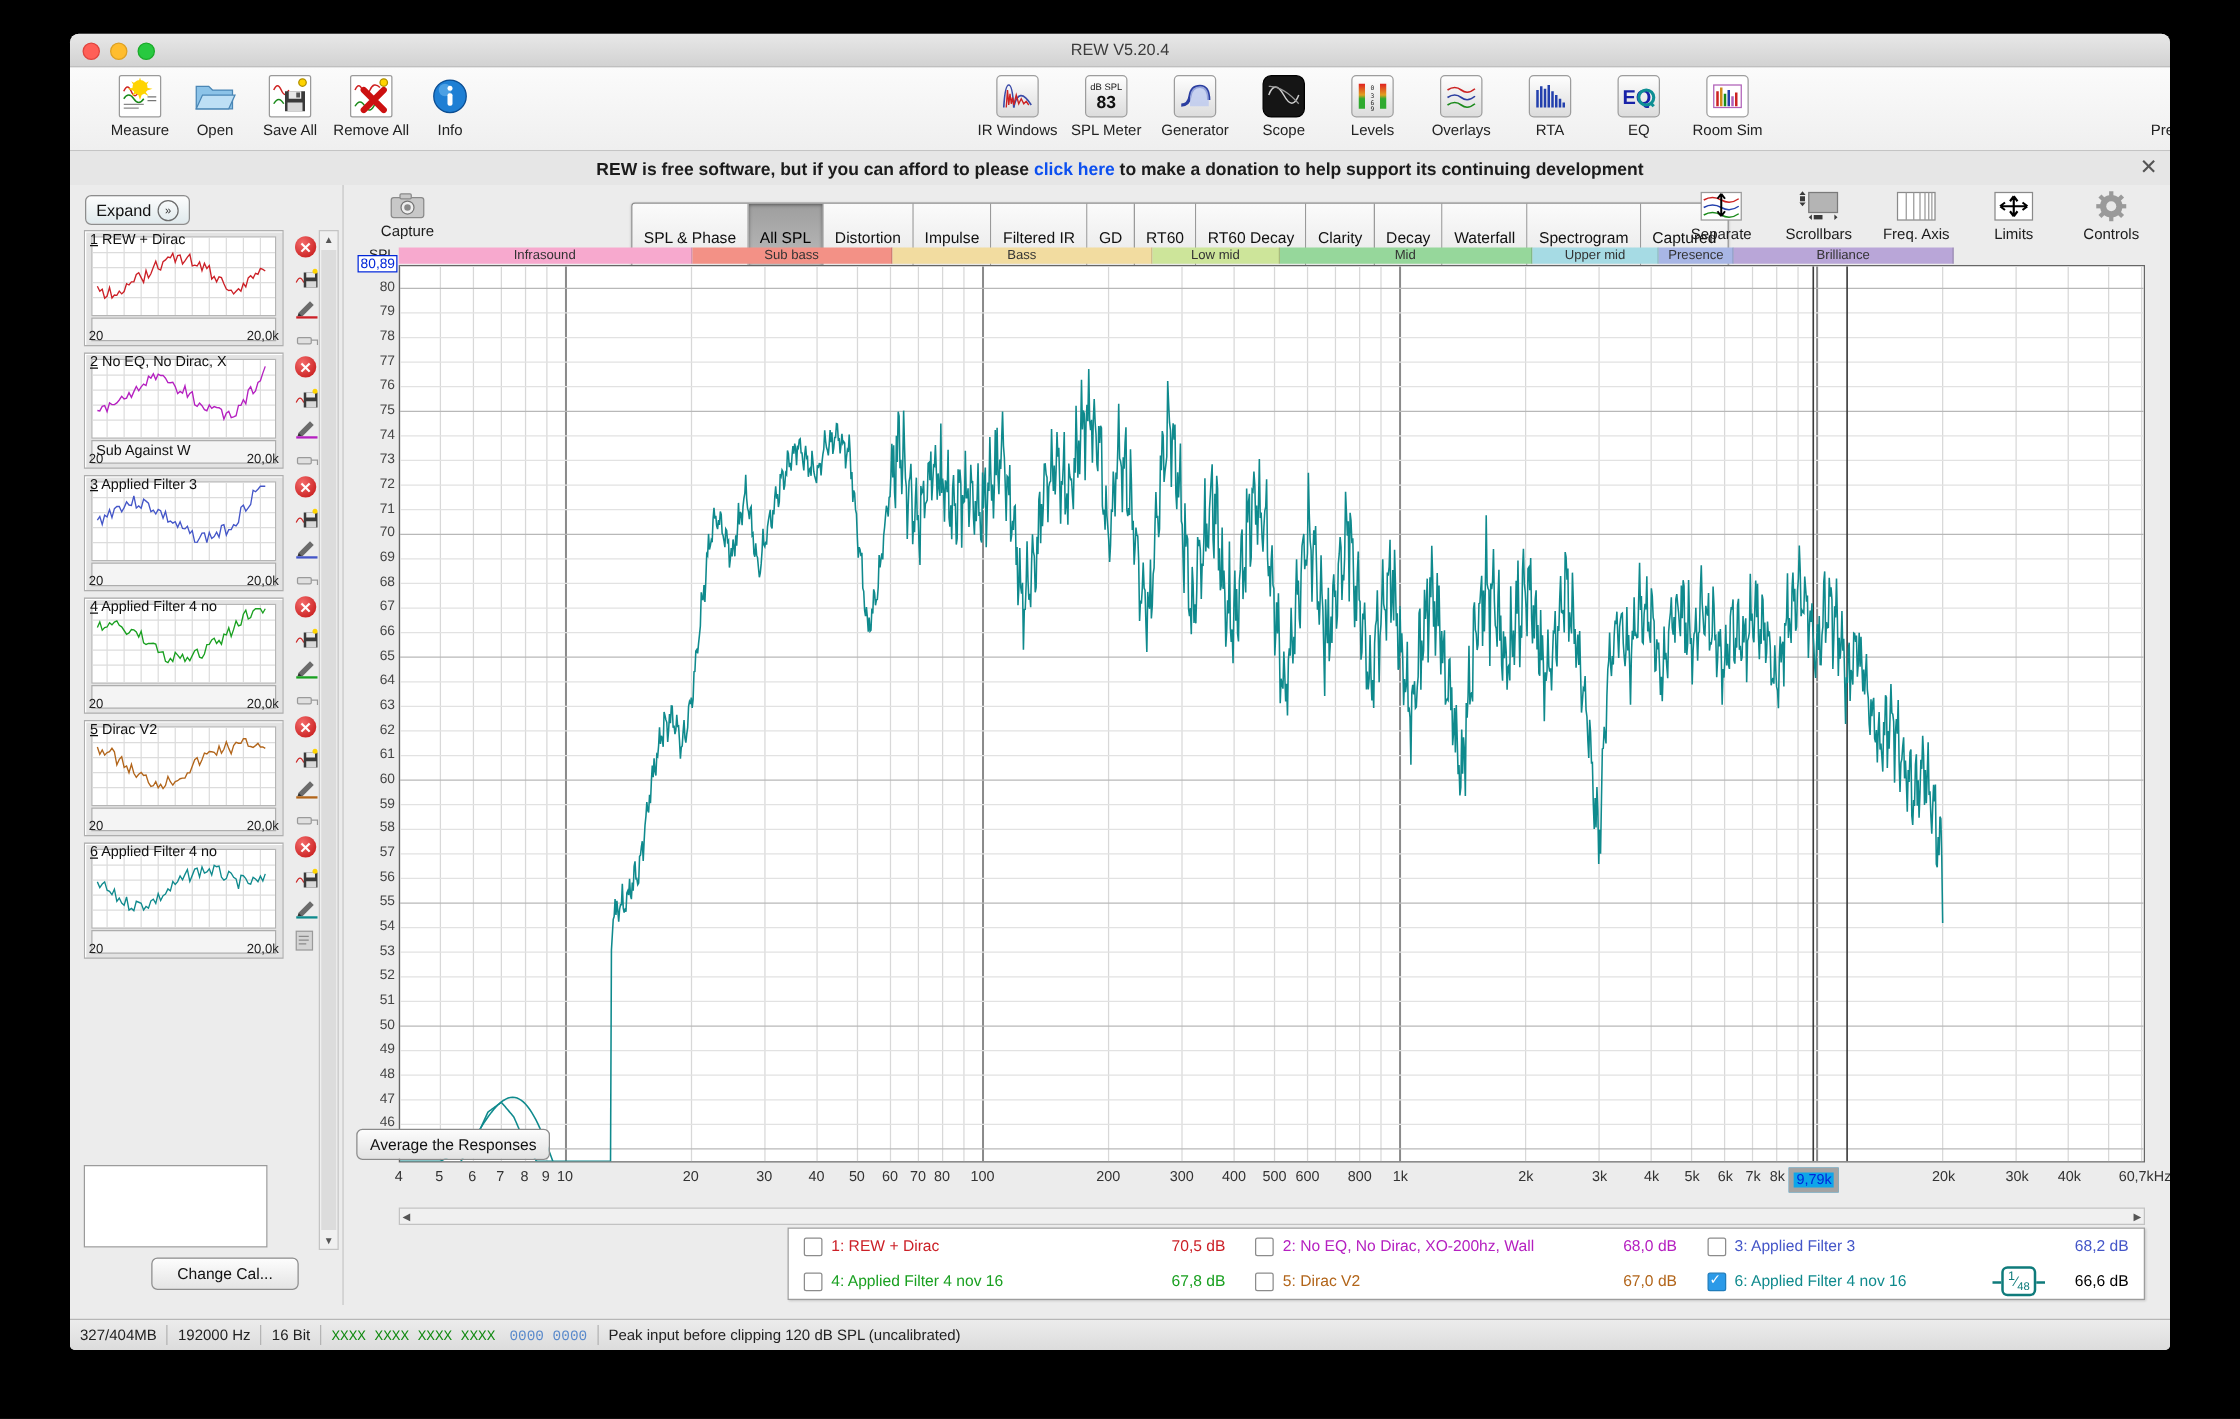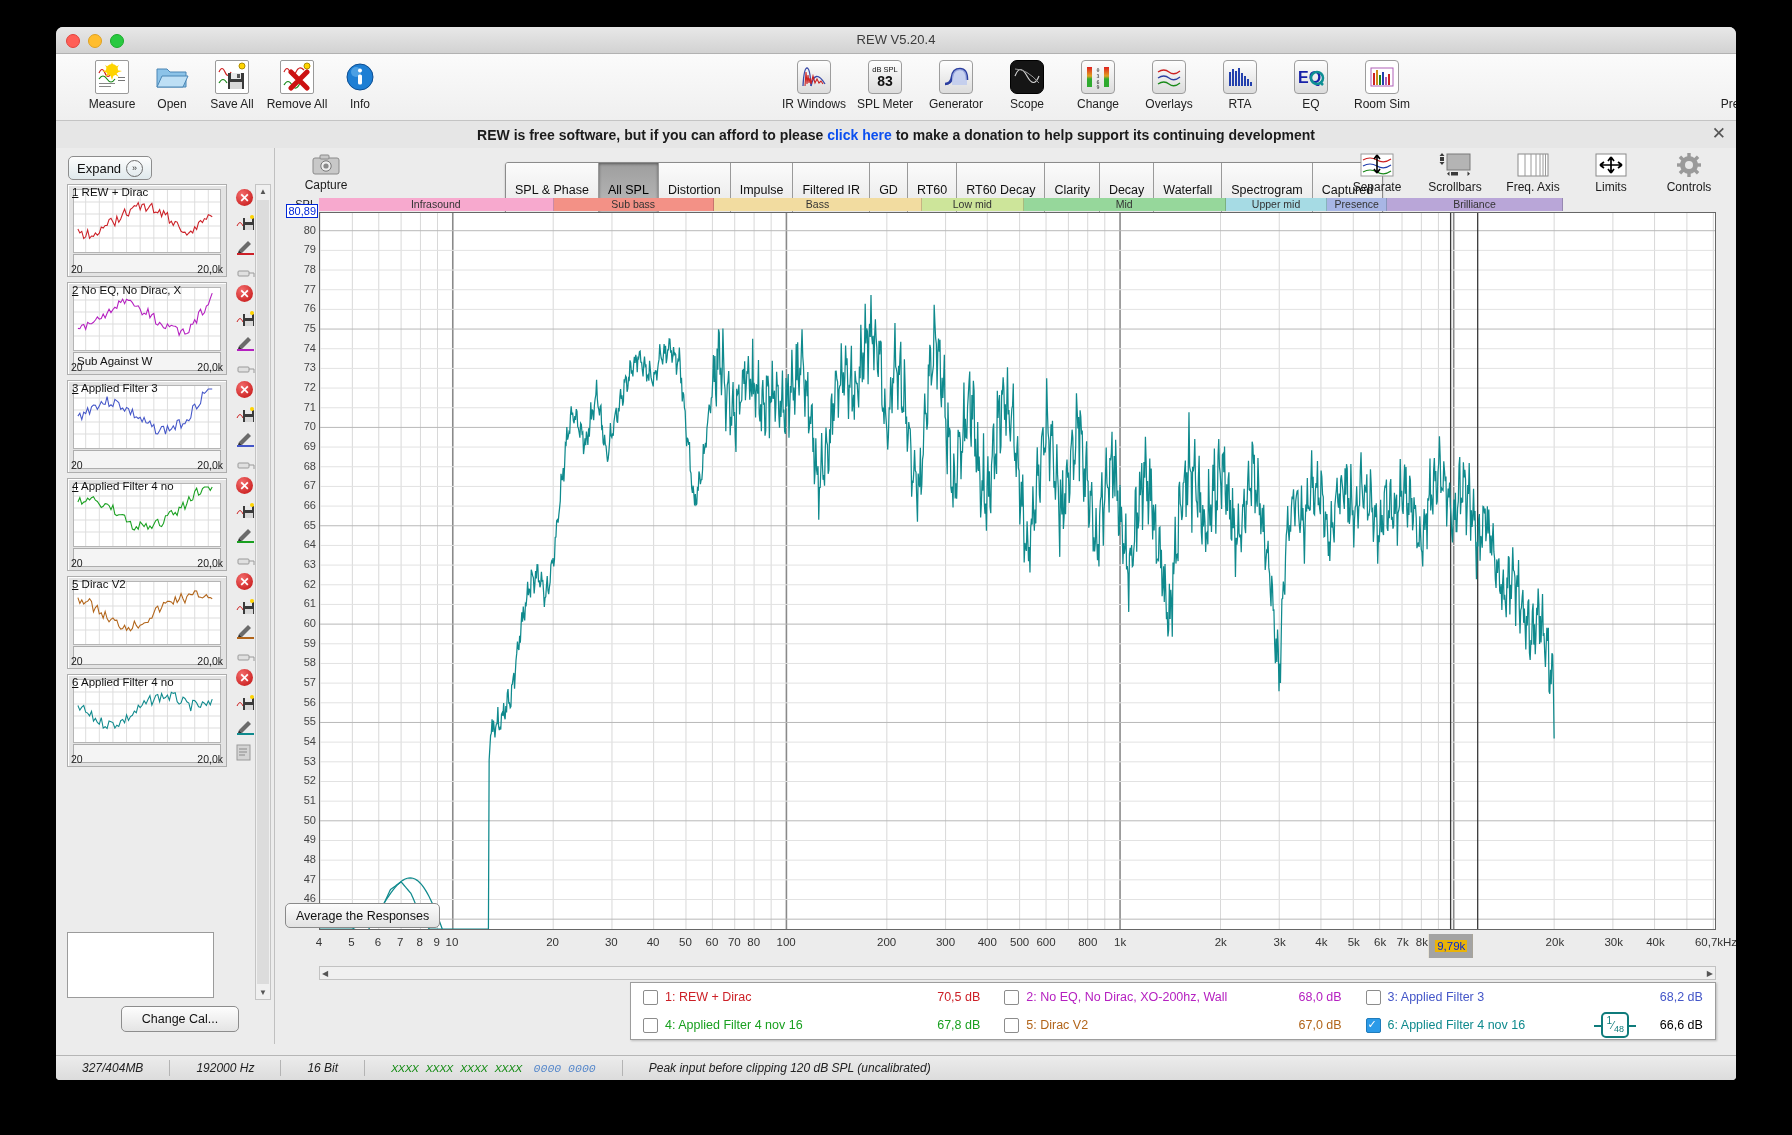--- a/index.html
+++ b/index.html
@@ -96,21 +96,21 @@
   .ytitle{position:absolute;right:3px;top:0;font-size:11px;color:#222;}
   .yval{position:absolute;right:3px;font-size:11px;color:#444;transform:translateY(-50%);}
   .yhl{position:absolute;right:1px;top:6px;font-size:11px;color:#0026d8;border:1px solid #0026d8;
        background:#fff;padding:0 1px;}
   .plot{position:absolute;left:44px;right:20px;top:14px;bottom:30px;border:1px solid #666;background:#fff;}
   .bands{position:absolute;left:44px;right:20px;top:0;height:14px;display:flex;font-size:10.5px;
          color:#333;}
   .band{height:13px;text-align:center;line-height:13px;border-right:1px solid rgba(0,0,0,.18);overflow:hidden;}
   .xaxis{position:absolute;left:44px;right:20px;bottom:0;height:30px;}
   .xlab{position:absolute;top:6px;font-size:11.5px;color:#333;transform:translateX(-50%);white-space:nowrap;}
-  .xhl{position:absolute;top:4px;font-size:11.5px;color:#0026d8;border:6px solid #a3a3a3;background:#eab308;
+  .xhl{position:absolute;top:4px;font-size:11.5px;color:#0026d8;border:4px solid #a3a3a3;background:#0ea5e9;
        padding:0 2px;transform:translateX(-50%);}
   .avgbtn{position:absolute;left:10px;bottom:32px;height:23px;padding:0 10px;border:1px solid #8a8a8a;
           border-radius:5px;background:linear-gradient(#fcfcfc,#e2e2e2);font-size:12.5px;color:#111;
           display:flex;align-items:center;cursor:pointer;z-index:6;}
   .hscroll{position:absolute;left:44px;right:20px;bottom:64px;height:14px;background:#f0f0f0;
            border:1px solid #c2c2c2;display:flex;justify-content:space-between;align-items:center;
            font-size:8px;color:#555;padding:0 2px;box-sizing:border-box;}
 
   
   .legend{position:absolute;left:355px;right:20px;bottom:4px;height:56px;background:#fff;
@@ -125,21 +125,21 @@
   .lgval{font-size:12.5px;position:absolute;}
   .smoothing{border:2px solid #0f7b7b;border-radius:5px;background:#fff;font-size:11px;color:#0f7b7b;
              padding:0 3px;line-height:13px;position:absolute;cursor:pointer;}
   .smoothing:before,.smoothing:after{content:"";position:absolute;top:50%;width:7px;height:2px;
              background:#0f7b7b;}
   .smoothing:before{left:-9px;} .smoothing:after{right:-9px;}
 
   
   .statusbar{position:absolute;left:0;right:0;bottom:0;height:24px;background:linear-gradient(#ececec,#dcdcdc);
              border-top:1px solid #b6b6b6;display:flex;align-items:center;font-size:12px;color:#222;}
-  .st{padding:0 26px;height:16px;line-height:16px;border-right:1px solid #b4b4b4;white-space:nowrap;font-style:italic;}
+  .st{padding:0 8px;height:16px;line-height:16px;border-right:1px solid #b4b4b4;white-space:nowrap;}
   .st.nb{border-right:none;}
   .mono{font-family:"Liberation Mono",monospace;font-size:11.5px;}
 </style>
 </head>
 <body>
 
 <div class="app">
 
   <div class="titlebar">
     <div class="traffic">
@@ -287,21 +287,21 @@
                   <stop offset="1" stop-color="#2faa2f"></stop>
             </linearGradient>
               </defs>
             <text x="13" y="7" font-size="5" text-anchor="middle" fill="#222" font-family="monospace">0</text>
             <text x="13" y="13" font-size="5" text-anchor="middle" fill="#222" font-family="monospace">3</text>
             <text x="13" y="19" font-size="5" text-anchor="middle" fill="#222" font-family="monospace">6</text>
             <text x="13" y="24" font-size="5" text-anchor="middle" fill="#222" font-family="monospace">9</text>
           </svg>
         </div>
       </div>
-      <div class="lb">Change</div>
+      <div class="lb">Levels</div>
     </div>
 
     <div class="tb" style="left:1077px">
       <div class="ic">
         <div class="grey-btn">
           <svg width="26" height="22" viewBox="0 0 26 22">
             <path d="M2 6 Q8 2 13 6 T24 5" stroke="#cc2222" fill="none" stroke-width="1.3"></path>
             <path d="M2 12 Q8 8 13 12 T24 11" stroke="#2b3ea0" fill="none" stroke-width="1.3"></path>
             <path d="M2 18 Q8 14 13 18 T24 17" stroke="#1a8a1a" fill="none" stroke-width="1.3"></path>
           </svg>

